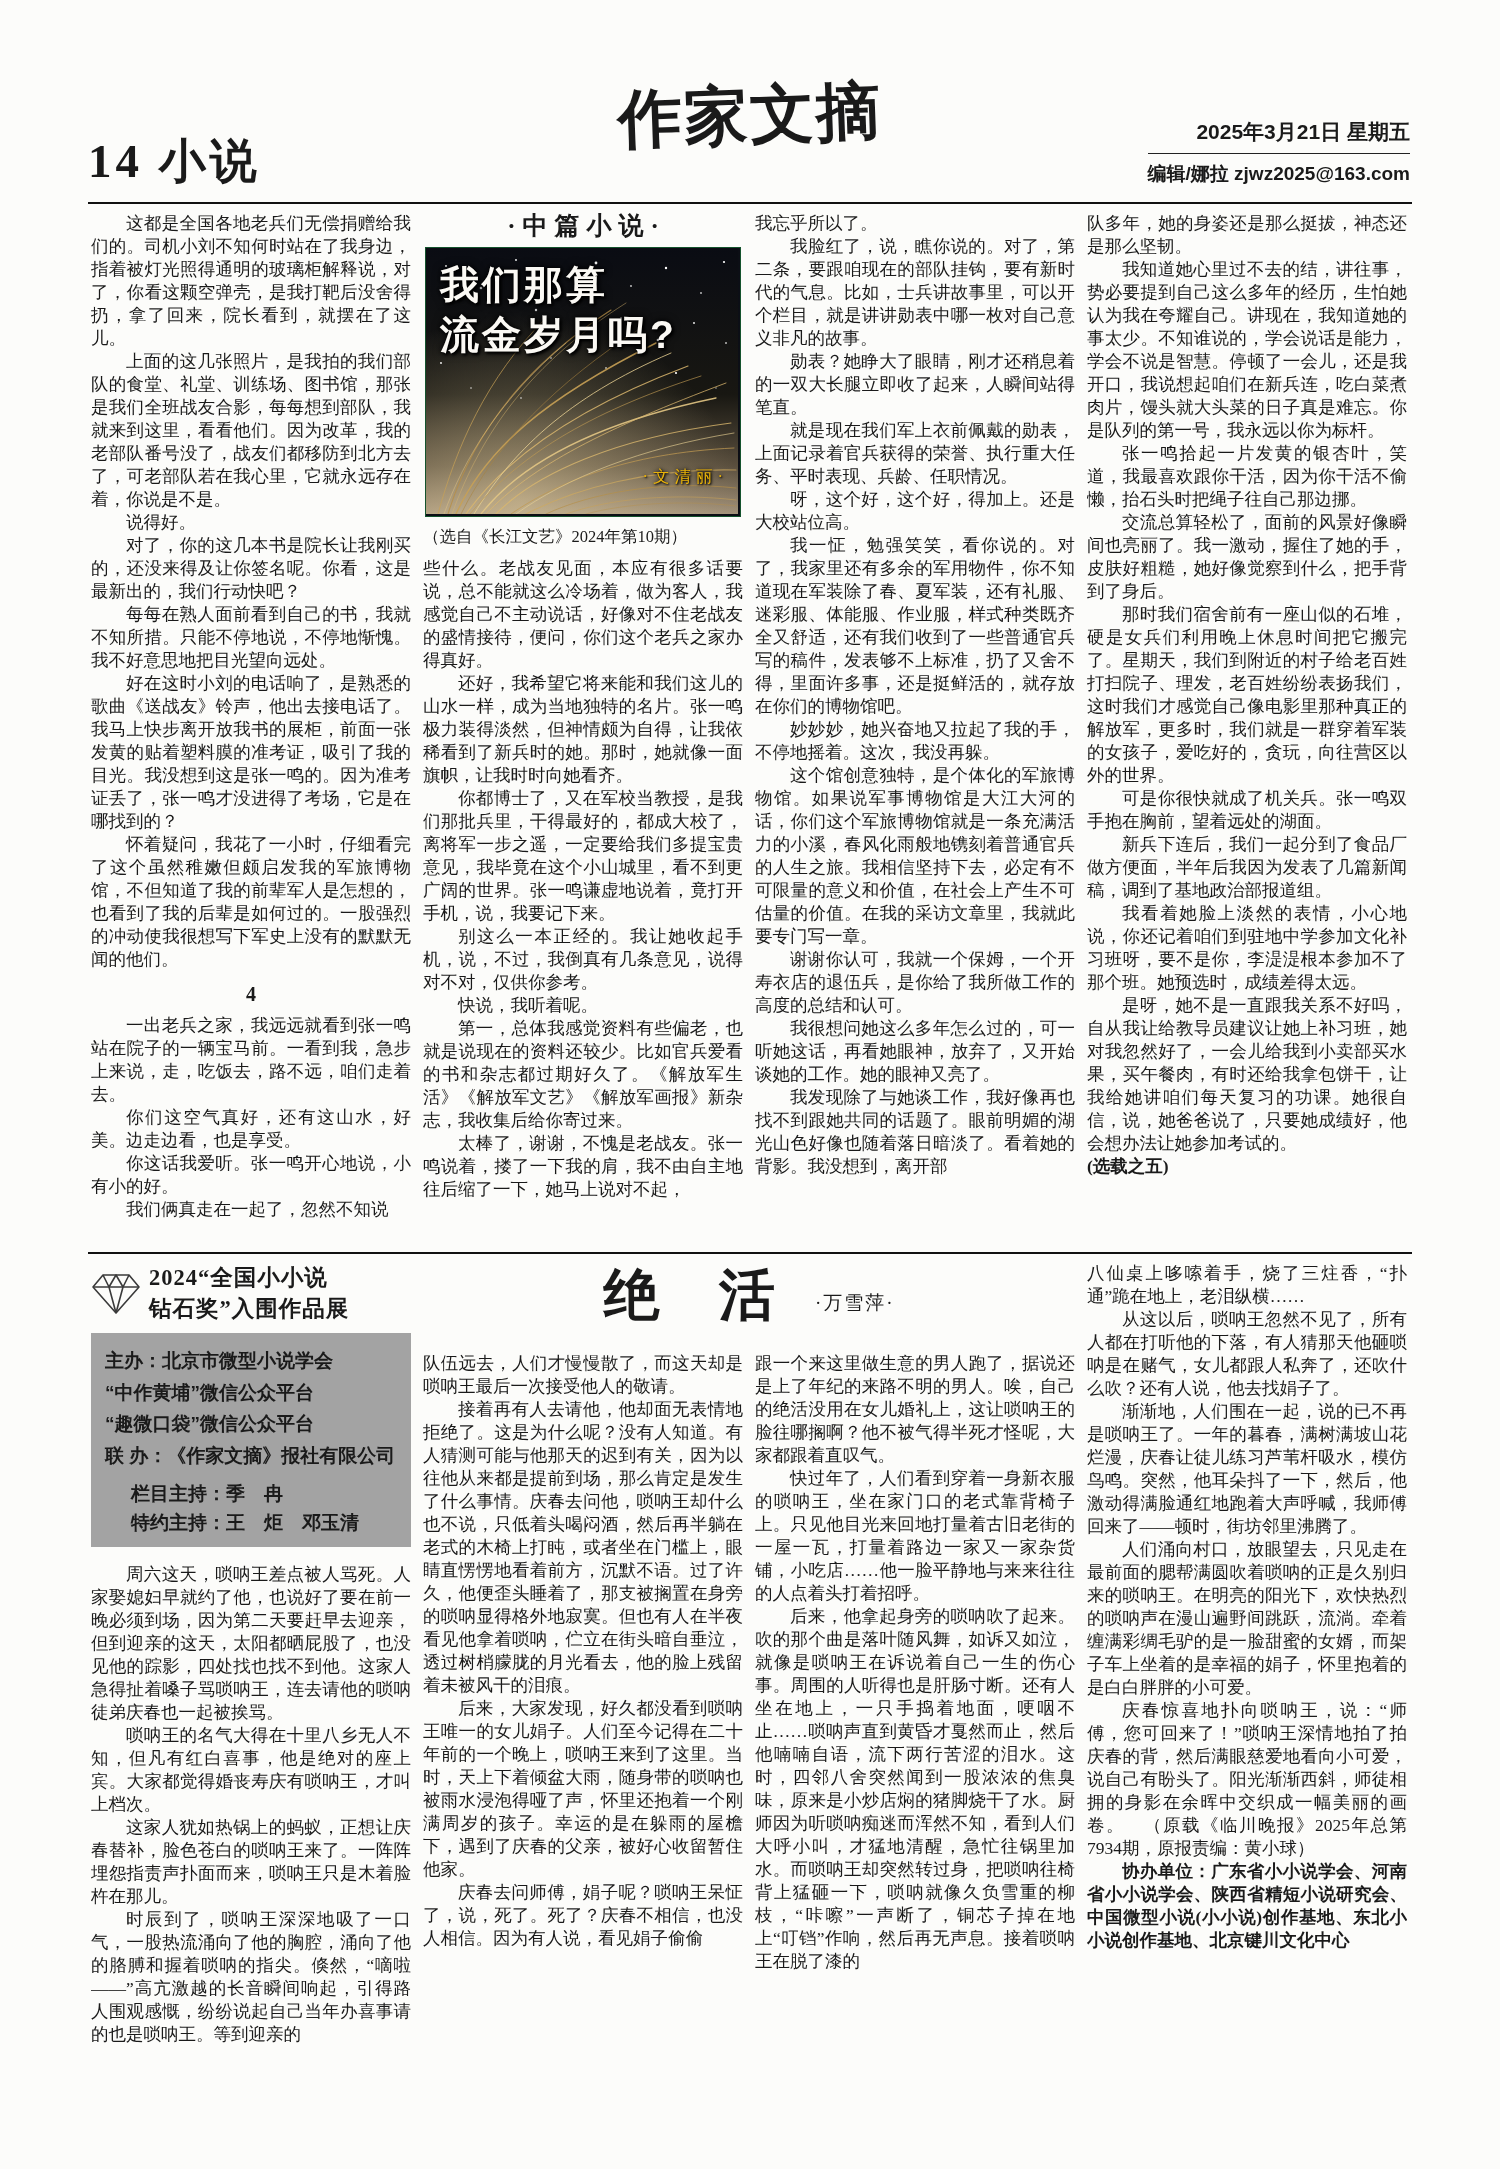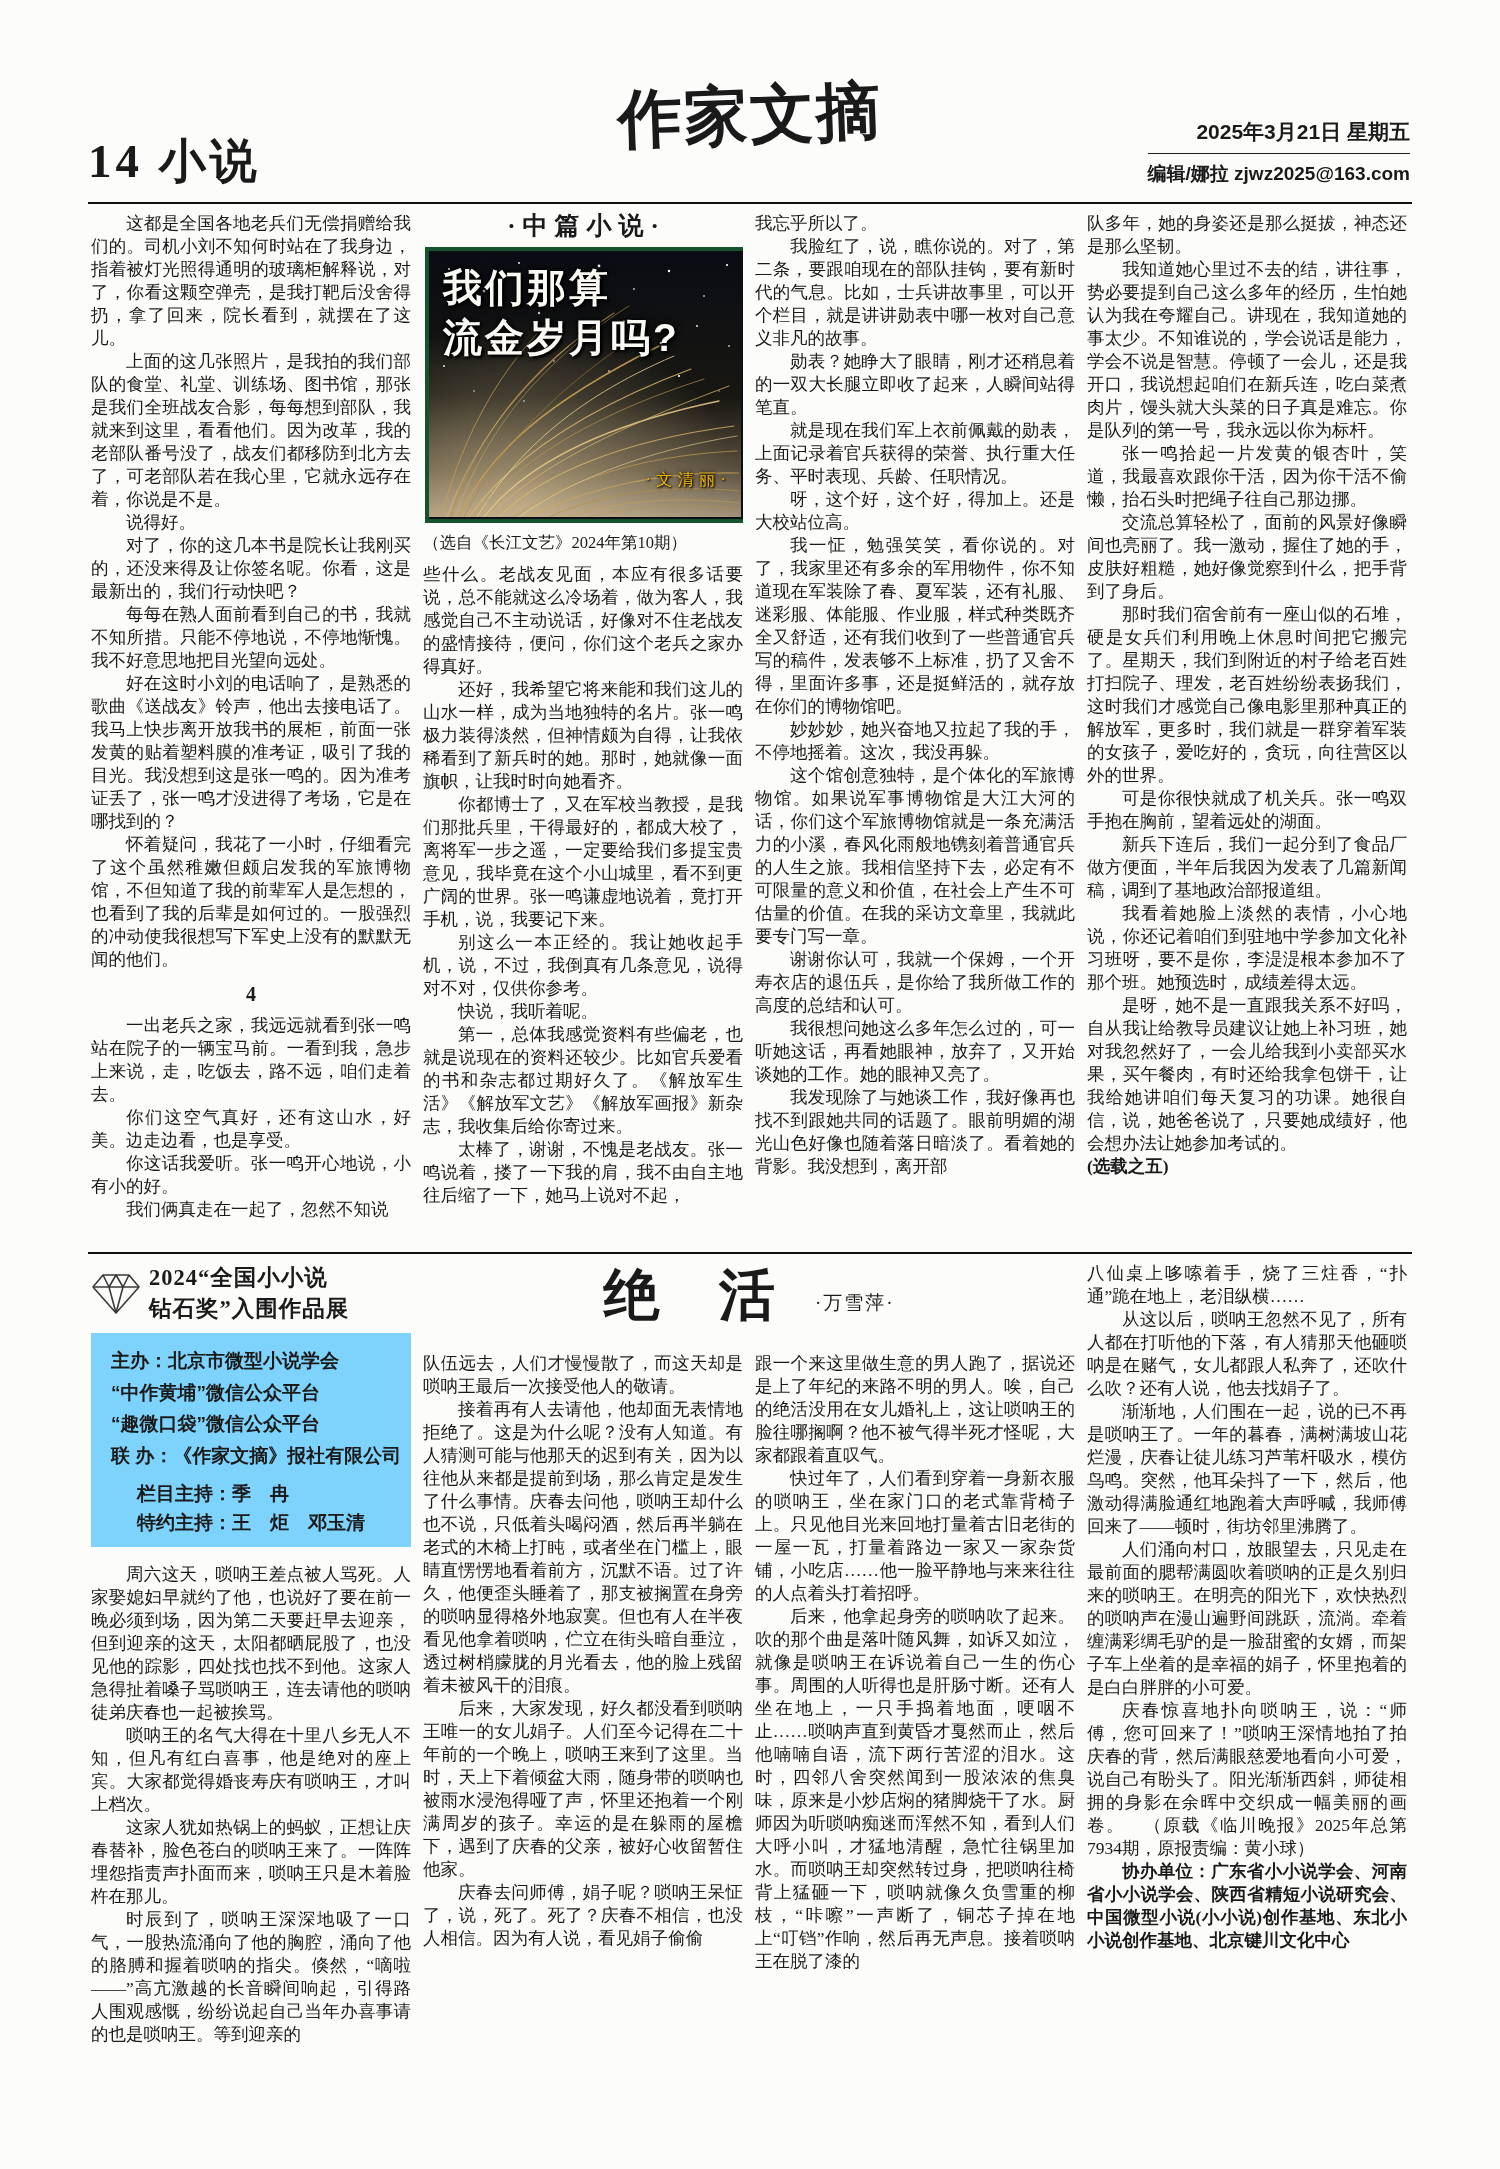--- a/index.html
+++ b/index.html
@@ -23,21 +23,21 @@
   .c2{left:423px;top:212px;height:1038px;overflow:hidden;}
   .c3{left:755px;top:212px;height:1038px;overflow:hidden;}
   .c4{left:1087px;top:212px;height:1038px;overflow:hidden;}
   .para{margin:0;text-indent:2em;}
   .para.cont{text-indent:0;}
   .para.sec{text-indent:0;text-align:center;font-weight:bold;font-size:20px;margin:12px 0 8px;}
   .para.right{text-indent:0;text-align:left;font-weight:bold;}
   .para.bold{font-weight:bold;}
   
   .kicker{font-size:25px;font-weight:bold;text-align:center;letter-spacing:7px;text-indent:7px;margin:2px 0 10px;}
-  .art-frame{position:relative;width:314px;height:268px;border:4px solid #14532d;background:#0c0e15;padding:0;margin:0 2px;}
+  .art-frame{position:relative;width:314px;height:268px;border:1px solid #14532d;background:#0c0e15;padding:0;margin:0 2px;}
   .art-frame svg{display:block;}
   .art-title{position:absolute;left:14px;top:12px;font-family:"Liberation Sans","DejaVu Sans",sans-serif;
              font-weight:bold;color:#fbf9f4;font-size:39px;letter-spacing:3px;line-height:50px;
              text-shadow:0 0 3px #000,0 0 9px rgba(0,0,0,.95),2px 2px 3px #000;}
   .art-author{position:absolute;right:12px;bottom:28px;color:#eab308;font-size:16.5px;letter-spacing:5px;
               text-shadow:0 0 4px #000,1px 1px 2px #000;}
   .caption{font-size:16.5px;text-indent:0;margin:8px 0 9px;letter-spacing:0;}
   
   .bcol{position:absolute;width:320px;font-size:17.5px;line-height:23px;text-align:justify;}
   .b1{left:91px;top:1262px;height:880px;overflow:hidden;}
@@ -45,21 +45,21 @@
   .b3{left:755px;top:1352px;height:700px;overflow:hidden;}
   .b4{left:1087px;top:1262px;height:840px;overflow:hidden;}
   .story-titlebox{position:absolute;left:423px;top:1258px;width:652px;text-align:center;}
   .story-title{display:inline-block;font-family:"Liberation Sans","DejaVu Sans",sans-serif;
                font-weight:900;font-size:56px;letter-spacing:22px;vertical-align:middle;}
   .story-author{display:inline-block;font-size:19px;letter-spacing:2px;vertical-align:middle;margin-left:14px;padding-top:14px;}
   
   .award-box{width:320px;margin-bottom:16px;}
   .award-head{display:flex;align-items:center;gap:8px;margin-bottom:9px;}
   .award-title{font-size:22.5px;font-weight:bold;line-height:31px;letter-spacing:1px;white-space:nowrap;}
-  .award-panel{background:#7dd3fc;padding:12px 12px 10px 20px;
+  .award-panel{background:#a3a3a3;padding:12px 12px 10px 14px;
                font-family:"Liberation Sans","DejaVu Sans",sans-serif;}
   .award-panel .org{font-size:19px;font-weight:bold;line-height:31.5px;white-space:nowrap;}
   .award-panel .host{font-size:19px;font-weight:bold;line-height:29px;padding-left:26px;white-space:nowrap;}
   .award-panel .host:first-of-type{margin-top:8px;}
 </style>
 </head>
 <body>
 
 <div class="page">
 

